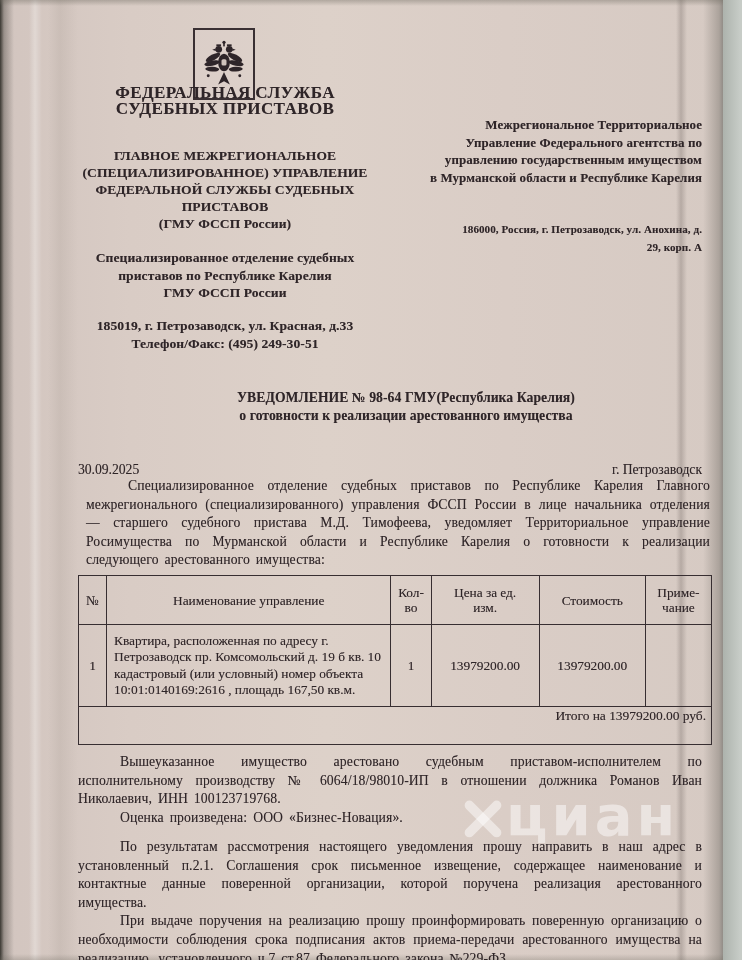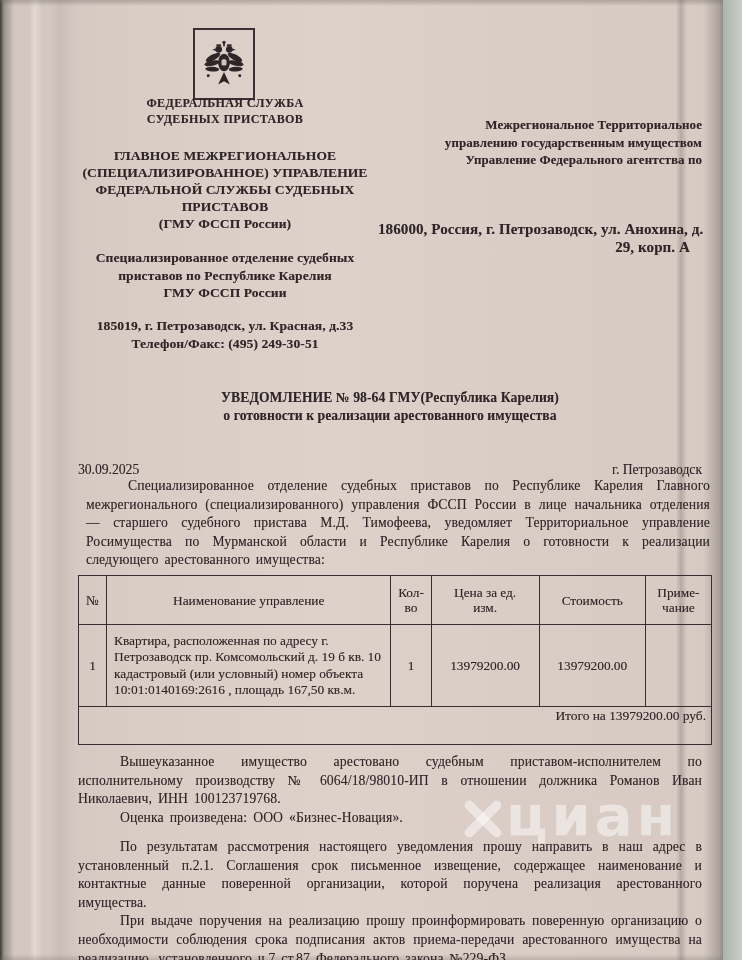--- a/index.html
+++ b/index.html
@@ -29,29 +29,29 @@
   }
   .abs{position:absolute;}
   .line{white-space:nowrap;}
   .hdr{font-weight:bold;letter-spacing:0.1px;}
   .center{text-align:center;}
   .right{text-align:right;}
 
   #emblem{left:193px;top:28px;width:58px;height:68px;border:2px solid #3a3033;
     display:flex;align-items:center;justify-content:center;background:rgba(255,255,255,0.04);}
 
-  #service-name{left:64px;top:96px;width:322px;font-size:12px;line-height:15.5px;letter-spacing:0.4px;}
+  #service-name{left:64px;top:85px;width:322px;font-size:17px;line-height:15.5px;letter-spacing:0.4px;}
   #issuer-org{left:64px;top:147px;width:322px;font-size:13.5px;line-height:17px;}
   #issuer-division{left:64px;top:249px;width:322px;font-size:13.5px;line-height:17.5px;}
   #issuer-address{left:64px;top:317px;width:322px;font-size:13.5px;line-height:17.5px;}
 
   #recipient-org{left:390px;top:117px;width:312px;font-size:12.9px;line-height:17.5px;}
-  #recipient-address{left:378px;top:221px;width:312px;font-size:15px;line-height:17.5px;}
-
-  #doc-title{left:78px;top:389px;width:624px;font-size:13.6px;line-height:17.5px;}
+  #recipient-address{left:390px;top:221px;width:312px;font-size:11px;line-height:17.5px;}
+
+  #doc-title{left:94px;top:389px;width:624px;font-size:13.6px;line-height:17.5px;}
   #dateline{left:78px;top:462px;width:624px;font-size:13.6px;display:flex;justify-content:space-between;}
 
   .para{
     text-align:justify;font-size:13.6px;line-height:18.6px;
     word-spacing:2.4px;letter-spacing:0.15px;margin:8px;
   }
   .para .indent, .para{text-indent:42px;}
   #intro{left:78px;top:469px;width:624px;}
   #arrest-block{left:78px;top:753px;width:624px;}
   #request-block{left:78px;top:838px;width:624px;}
@@ -140,22 +140,23 @@
   <div class="line">ГМУ ФССП России</div>
 </div>
 
 <div id="issuer-address" class="abs hdr center">
   <div class="line">185019, г. Петрозаводск, ул. Красная, д.33</div>
   <div class="line">Телефон/Факс: (495) 249-30-51</div>
 </div>
 
 <div id="recipient-org" class="abs hdr right">
   <div class="line">Межрегиональное Территориальное</div>
+  <div class="line">Управление Федерального агентства по</div>
   <div class="line">управлению государственным имуществом</div>
-  <div class="line">Управление Федерального агентства по</div>
+  <div class="line">в Мурманской области и Республике Карелия</div>
 </div>
 
 <div id="recipient-address" class="abs hdr right">
   <div class="line">186000, Россия, г. Петрозаводск, ул. Анохина, д.</div>
   <div class="line">29, корп. А</div>
 </div>
 
 <div id="doc-title" class="abs hdr center">
   <div class="line">УВЕДОМЛЕНИЕ № 98-64 ГМУ(Республика Карелия)</div>
   <div class="line">о готовности к реализации арестованного имущества</div>

